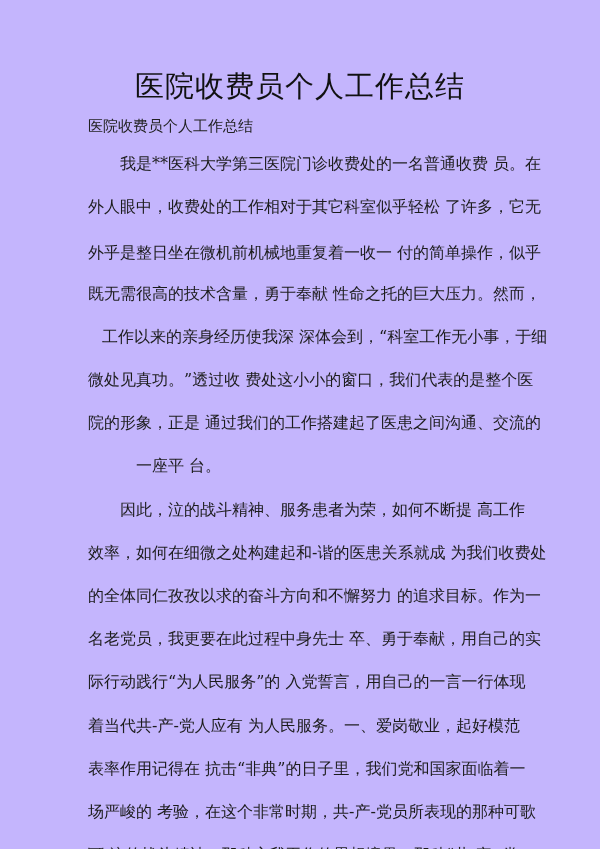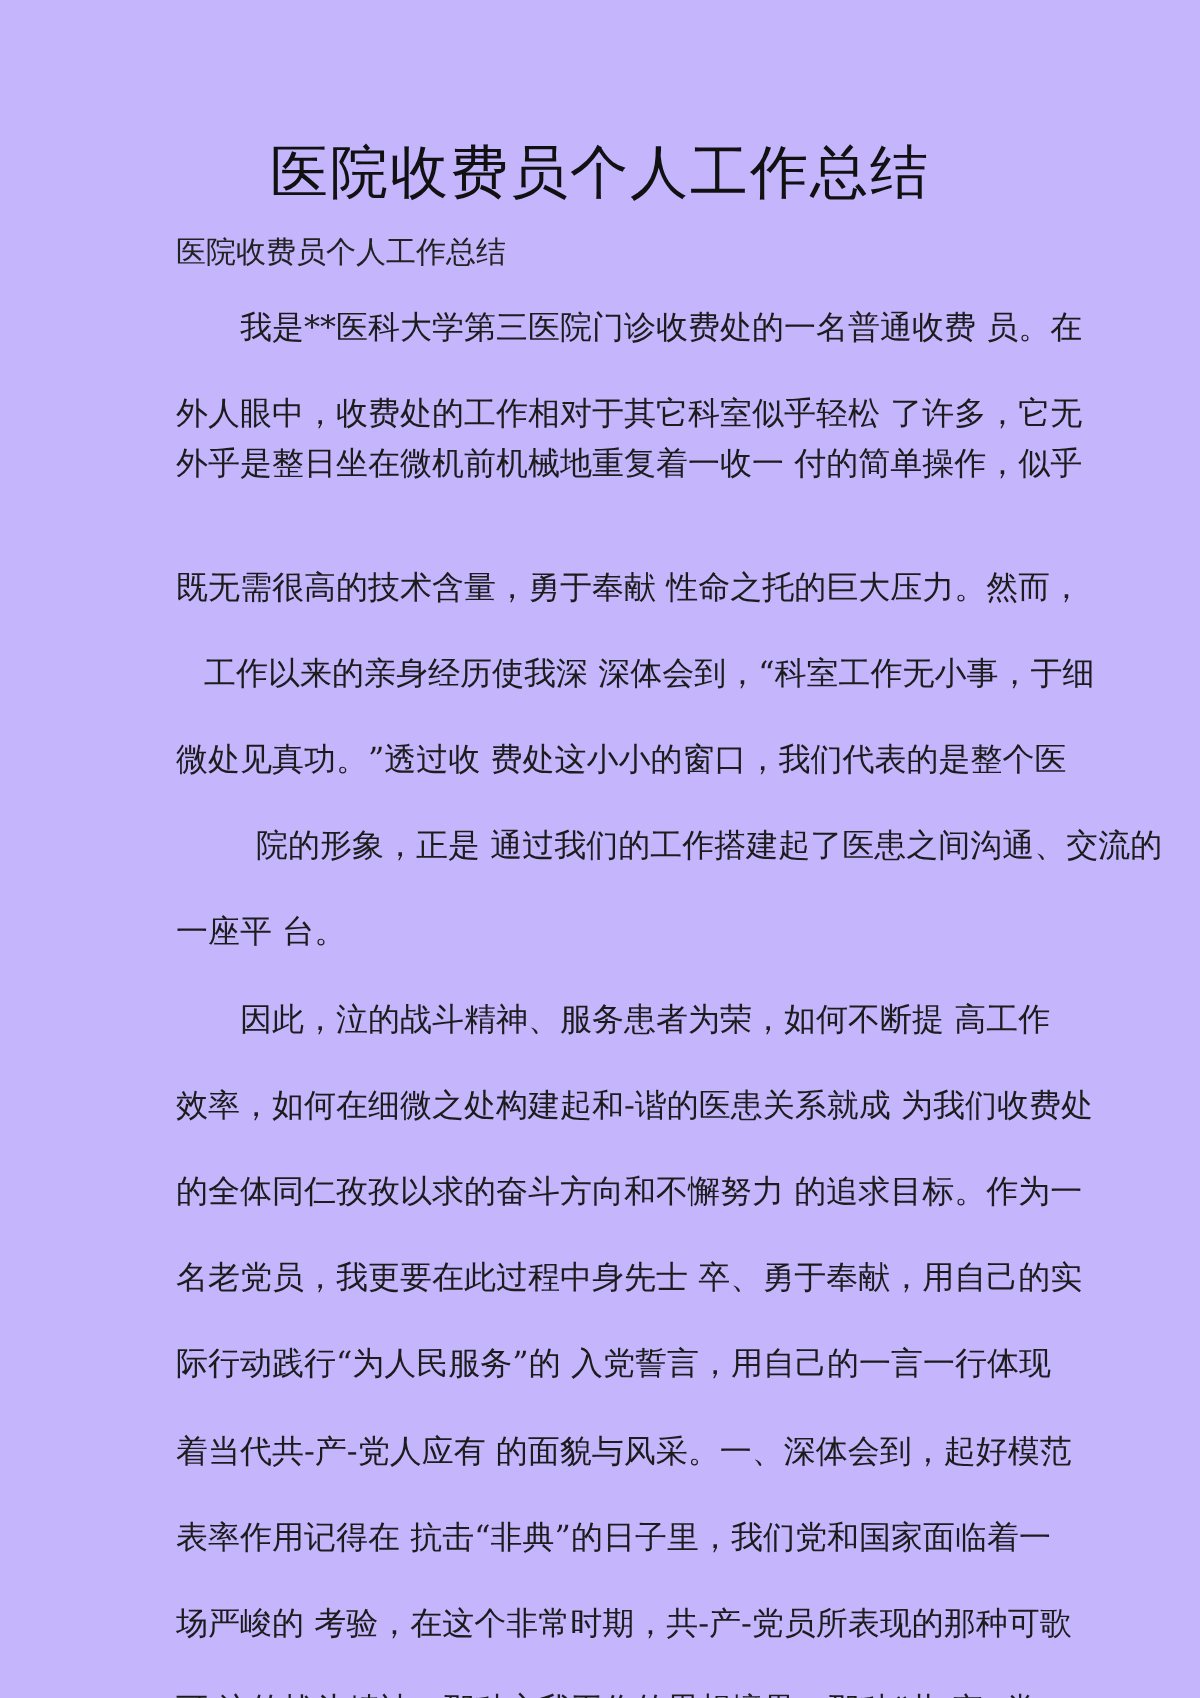--- a/index.html
+++ b/index.html
@@ -5,40 +5,40 @@
   html, body { margin: 0; padding: 0; background: #ffffff; }
   body { width: 600px; height: 849px; overflow: hidden; position: relative;
          font-family: "DejaVu Serif", "Liberation Serif", serif; color: #1a1a1a; }
   .page { position: absolute; left: 0; top: 0; width: 600px; height: 849px; background: #c4b5fd; }
   .title { position: absolute; left: 0; top: 66px; width: 600px; text-align: center;
            font-size: 29px; letter-spacing: 1px; color: #111; line-height: 40px; margin: 0; font-weight: normal; }
   .subtitle { position: absolute; left: 88px; top: 114px; font-size: 15px; line-height: 24px; color: #222; }
   .line { position: absolute; left: 88px; width: 430px; font-size: 16px; line-height: 24px;
           white-space: nowrap; color: #1c1c1c; text-align: justify; text-align-last: justify; }
   .line.indent { left: 120px; width: 398px; }
-  .line.last { text-align-last: left; }
+  .line.last { text-align-last: left; margin-left: 48px; }
 </style>
 </head>
 <body>
 
 <div class="page">
   <h1 class="title">医院收费员个人工作总结</h1>
   <div class="subtitle">医院收费员个人工作总结</div>
   <div id="body-lines">
       <div class="line indent" style="top: 152px;">我是**医科大学第三医院门诊收费处的一名普通收费 员。在</div>
       <div class="line" style="top: 195.2px;">外人眼中，收费处的工作相对于其它科室似乎轻松 了许多，它无</div>
-      <div class="line" style="top: 220px;">外乎是整日坐在微机前机械地重复着一收一 付的简单操作，似乎</div>
+      <div class="line" style="top: 241px;">外乎是整日坐在微机前机械地重复着一收一 付的简单操作，似乎</div>
       <div class="line" style="top: 281.6px;">既无需很高的技术含量，勇于奉献 性命之托的巨大压力。然而，</div>
       <div class="line" style="top: 324.8px; margin-left: 14px;">工作以来的亲身经历使我深 深体会到，“科室工作无小事，于细</div>
       <div class="line" style="top: 368px;">微处见真功。”透过收 费处这小小的窗口，我们代表的是整个医</div>
-      <div class="line" style="top: 411.2px; margin-left: 40px;">院的形象，正是 通过我们的工作搭建起了医患之间沟通、交流的</div>
+      <div class="line" style="top: 411.2px;">院的形象，正是 通过我们的工作搭建起了医患之间沟通、交流的</div>
       <div class="line last" style="top: 454.4px;">一座平 台。</div>
       <div class="line indent" style="top: 497.6px;">因此，泣的战斗精神、服务患者为荣，如何不断提 高工作</div>
       <div class="line" style="top: 540.8px;">效率，如何在细微之处构建起和-谐的医患关系就成 为我们收费处</div>
       <div class="line" style="top: 584px;">的全体同仁孜孜以求的奋斗方向和不懈努力 的追求目标。作为一</div>
       <div class="line" style="top: 627.2px;">名老党员，我更要在此过程中身先士 卒、勇于奉献，用自己的实</div>
       <div class="line" style="top: 670.4px;">际行动践行“为人民服务”的 入党誓言，用自己的一言一行体现</div>
-      <div class="line" style="top: 713.6px;">着当代共-产-党人应有 的面貌与风采。一、深体会到，起好模范</div>
+      <div class="line" style="top: 713.6px;">着当代共-产-党人应有 为人民服务。一、爱岗敬业，起好模范</div>
       <div class="line" style="top: 756.8px;">表率作用记得在 抗击“非典”的日子里，我们党和国家面临着一</div>
       <div class="line" style="top: 800px;">场严峻的 考验，在这个非常时期，共-产-党员所表现的那种可歌</div>
       <div class="line" style="top: 843.2px;">可 泣的战斗精神，那种忘我工作的思想境界，那种“共-产- 党</div>
     </div>
 </div>
 
 </body></html>

